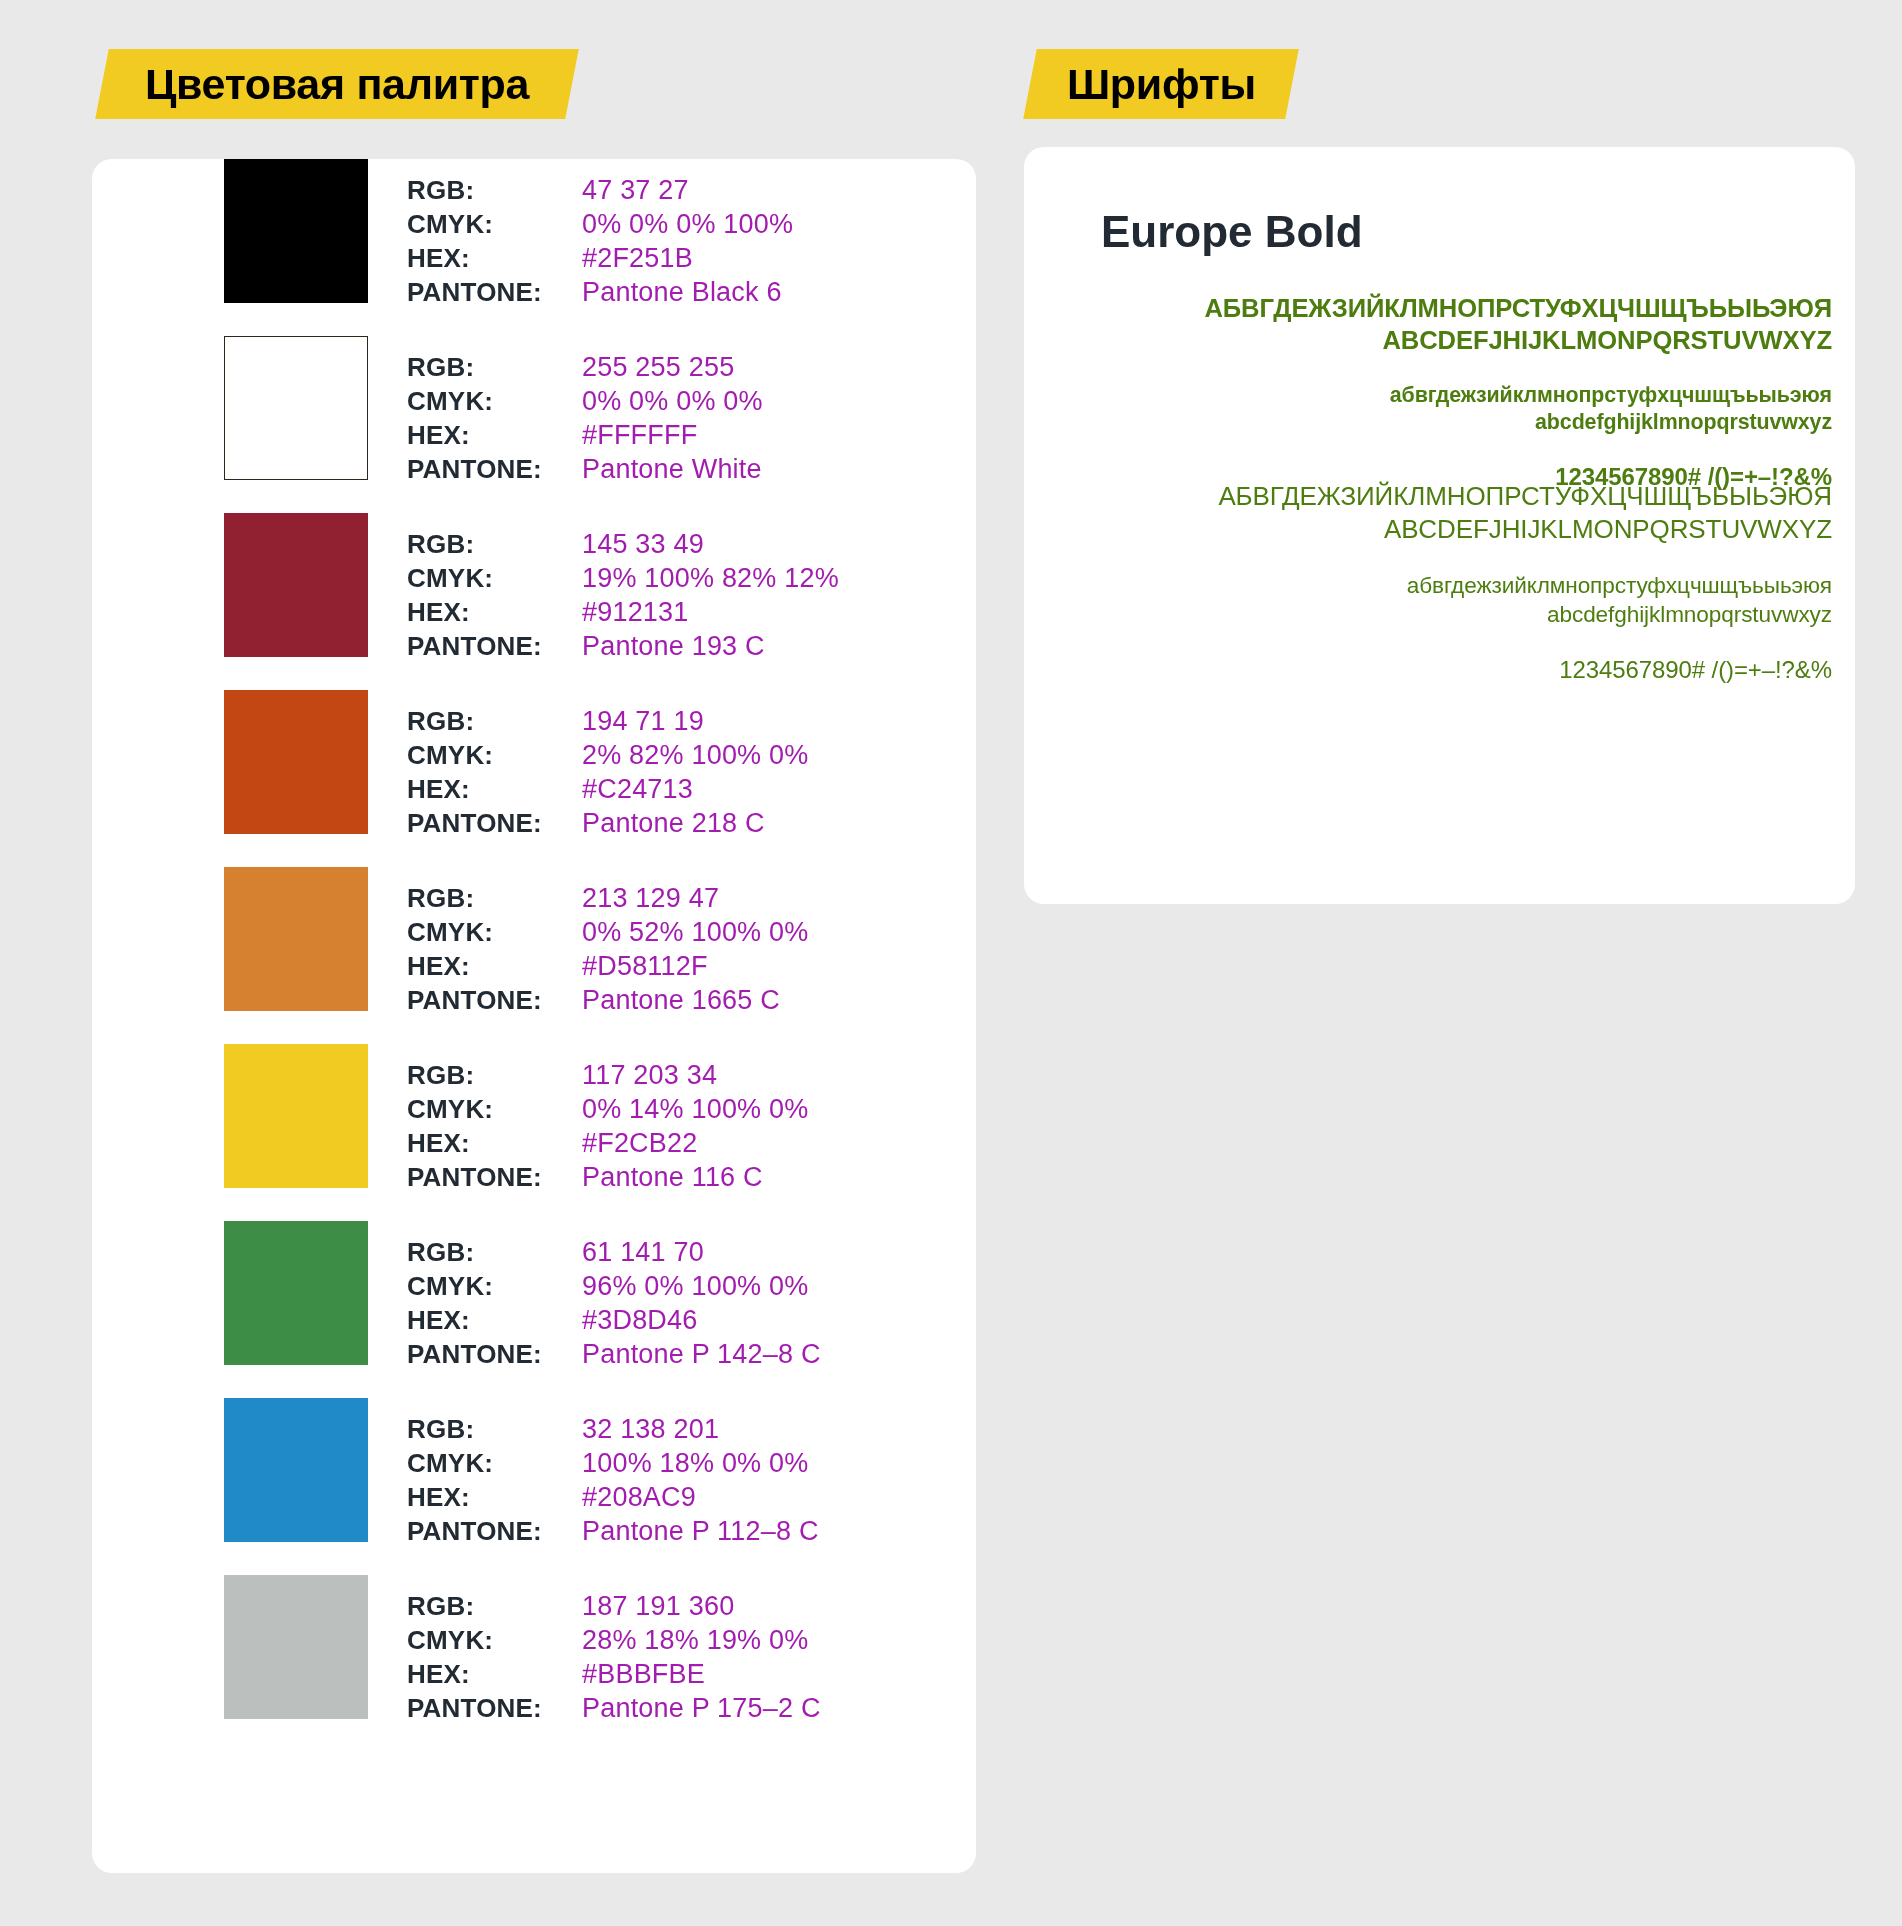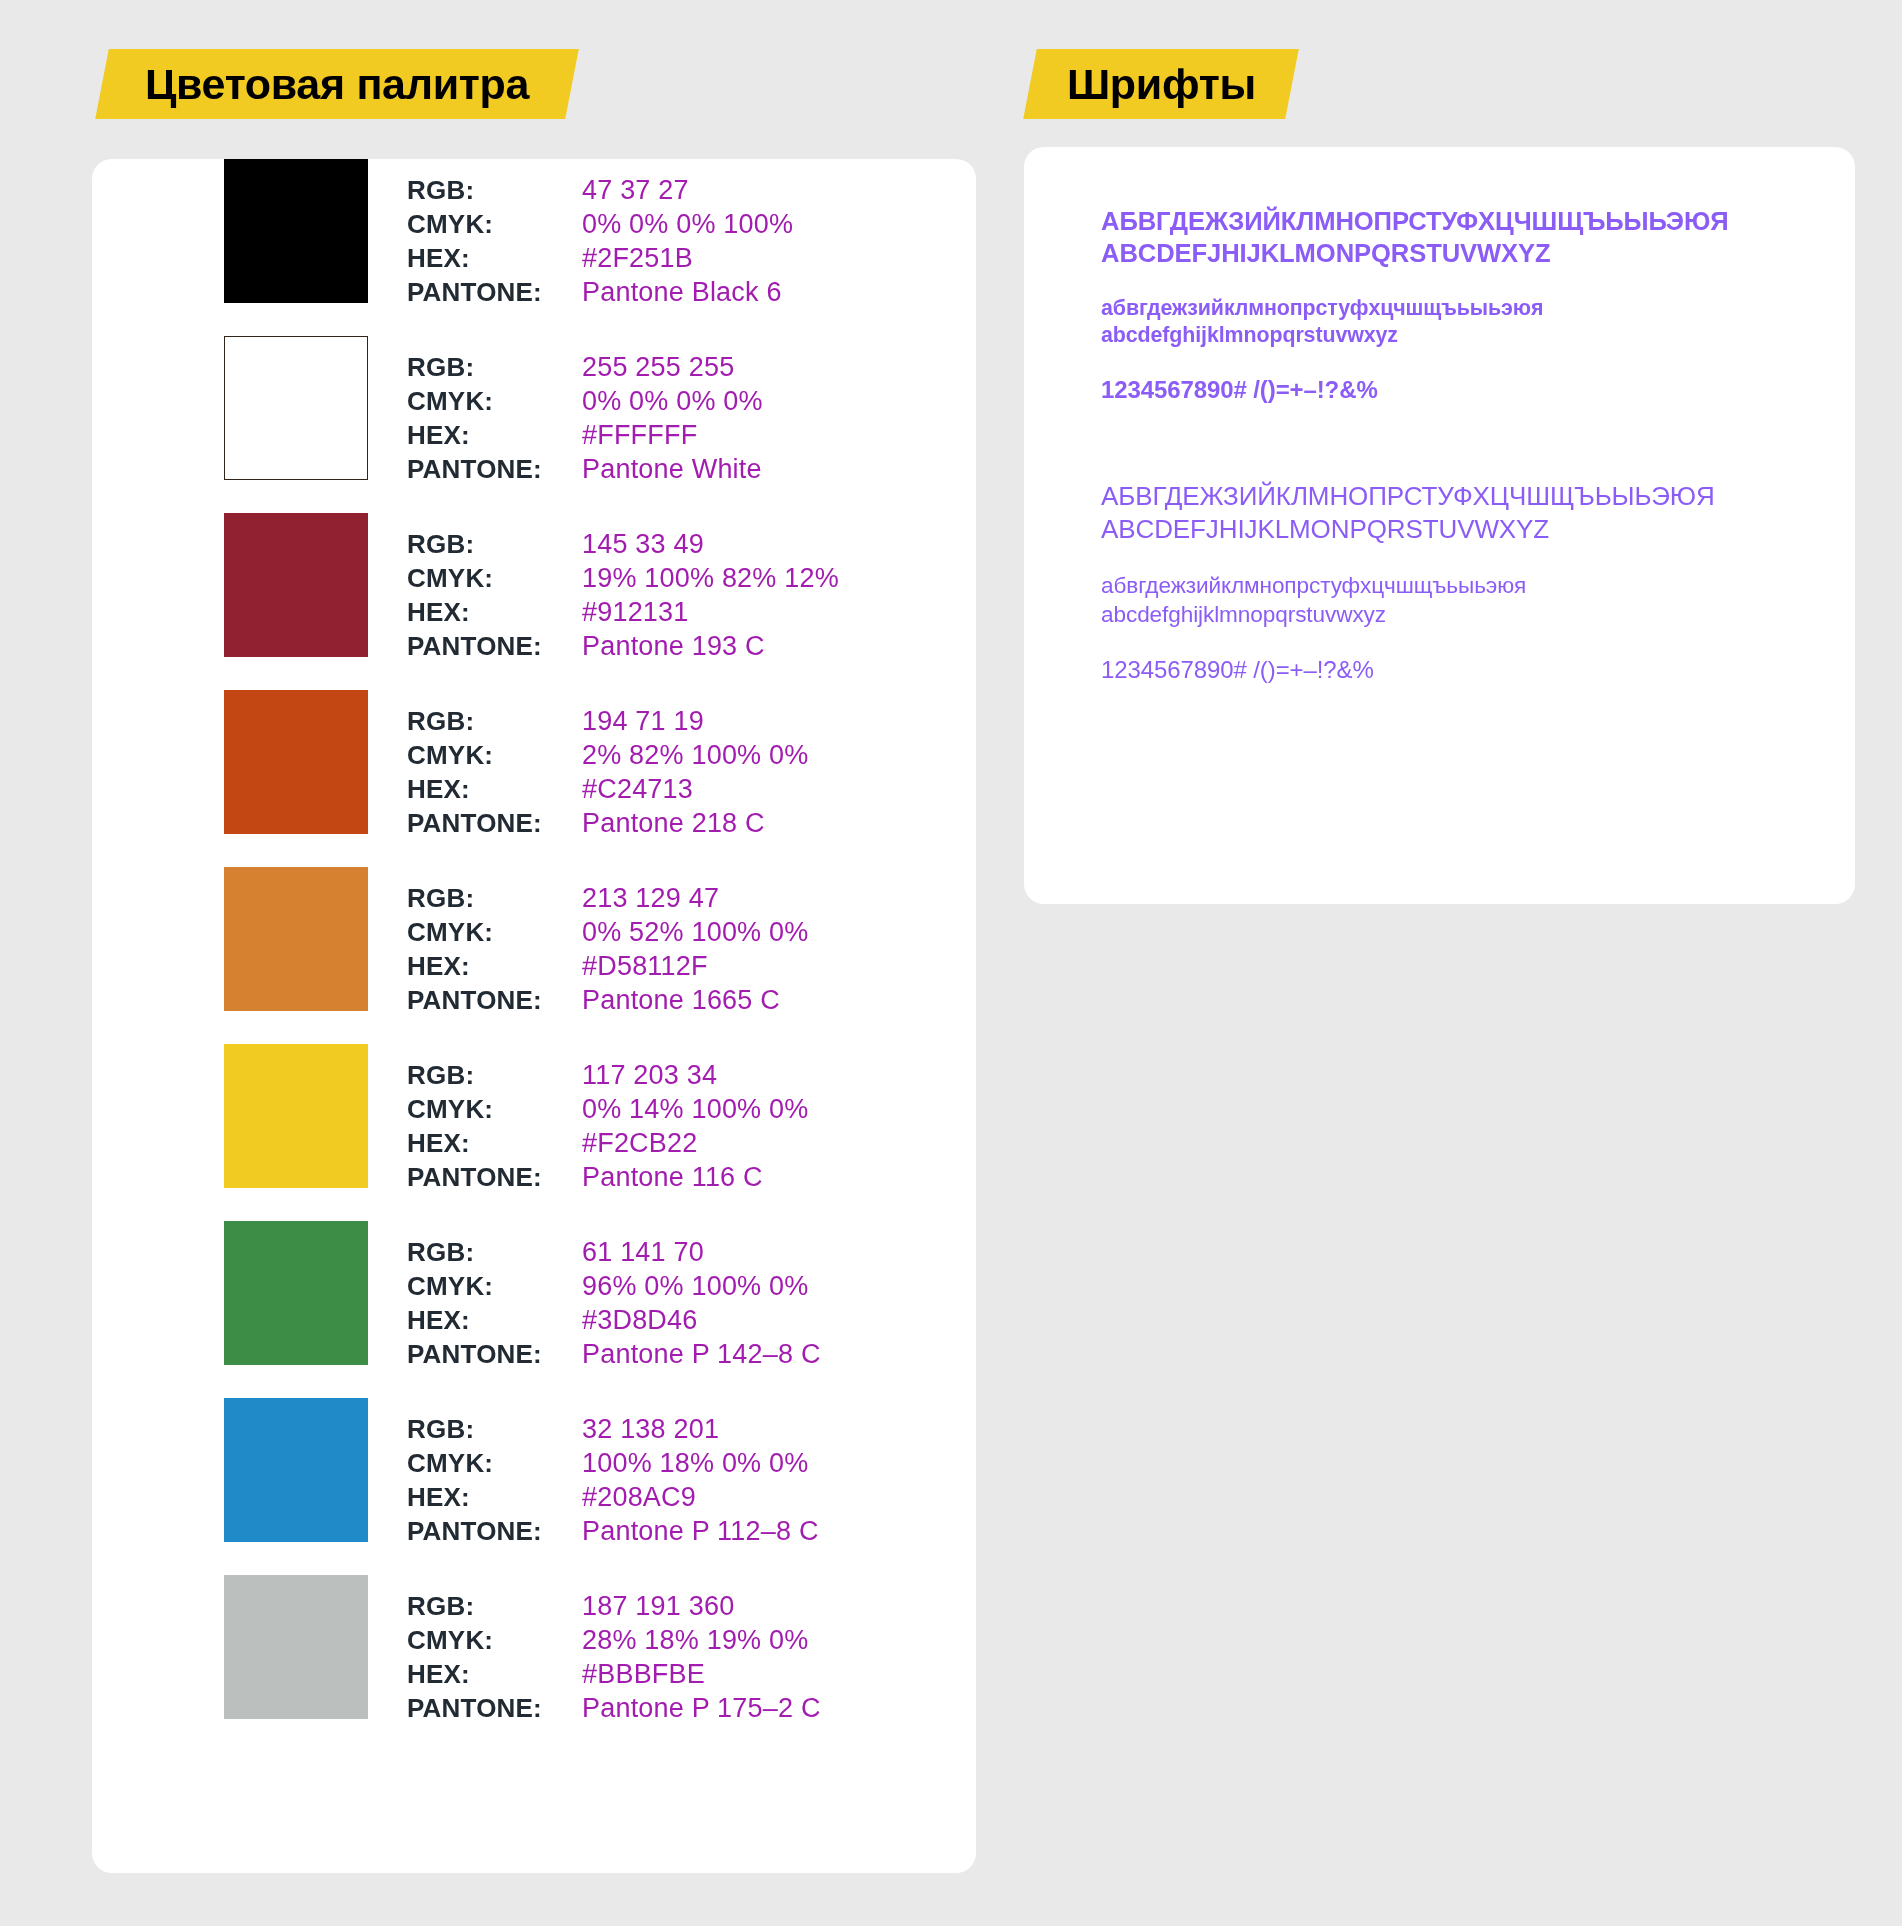--- a/index.html
+++ b/index.html
@@ -110,25 +110,26 @@
     font-size:44px;
     line-height:51px;
     margin:0 0 36px 0;
     white-space:nowrap;
   }
   #font-block-bold .font-title { font-weight:bold; }
   #font-block-normal .font-title { font-weight:normal; }
 
   .glyph-group { margin-bottom:26px; }
   .glyph-line {
-    color:#8b5cf6;
+    color:#4d7c0f;
     font-family:"Liberation Sans Narrow","Liberation Sans",sans-serif;
     font-stretch:condensed;
     white-space:nowrap;
     letter-spacing:-0.1px;
+    text-align:right;
   }
   
   #font-block-bold .glyph-line { font-weight:bold; }
   #font-block-bold .upper { font-size:25.6px; line-height:31.5px; }
   #font-block-bold .lower { font-size:21.4px; line-height:27px; }
   #font-block-bold .nums  { font-size:24px; line-height:30px; }
 
   
   #font-block-normal .glyph-line { font-weight:normal; }
   #font-block-normal .upper { font-size:26px; line-height:33px; }
@@ -336,20 +337,21 @@
             <span class="info-value">Pantone P 175–2 C</span>
           </div>
         </div>
       </div>
     </div>
 </div>
 
 <div class="card" id="fonts-card">
   <div id="fonts-inner">
       <div class="font-block" id="font-block-bold">
+        <div class="font-title">Europe Bold</div>
         <div class="glyph-group">
           <div class="glyph-line upper">АБВГДЕЖЗИЙКЛМНОПРСТУФХЦЧШЩЪЬЫЬЭЮЯ</div>
           <div class="glyph-line upper">ABCDEFJHIJKLMONPQRSTUVWXYZ</div>
         </div>
         <div class="glyph-group">
           <div class="glyph-line lower">абвгдежзийклмнопрстуфхцчшщъьыьэюя</div>
           <div class="glyph-line lower">abcdefghijklmnopqrstuvwxyz</div>
         </div>
         <div class="glyph-group">
           <div class="glyph-line nums">1234567890#  /()=+–!?&amp;%</div>

